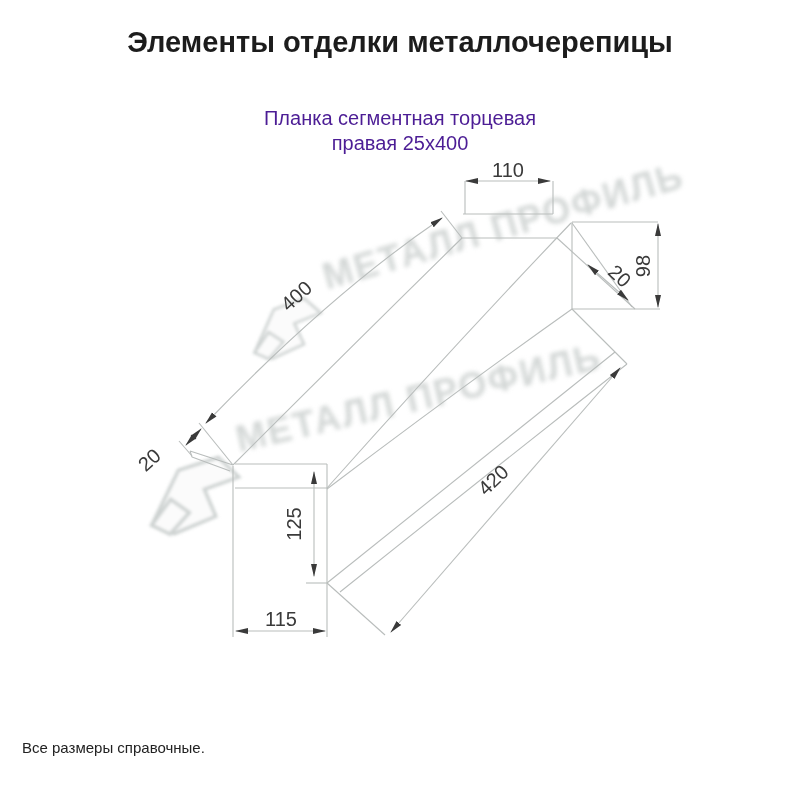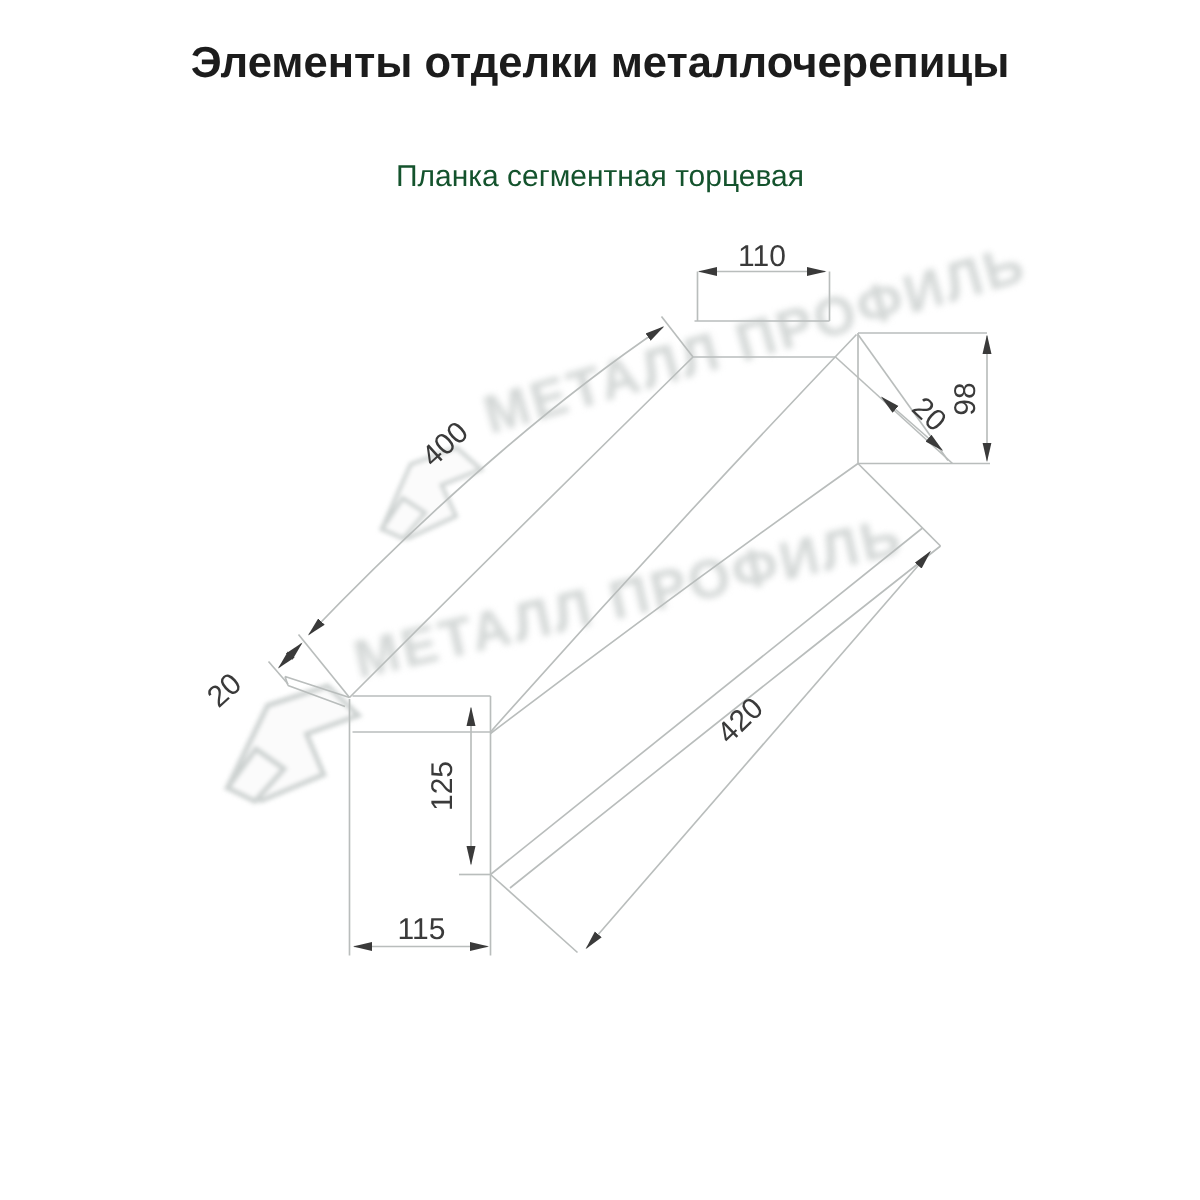--- a/index.html
+++ b/index.html
@@ -6,21 +6,21 @@
   body{
     width:800px;height:800px;background:#ffffff;position:relative;overflow:hidden;
     font-family:"Liberation Sans", sans-serif;
   }
   .title{
     position:absolute;left:0;top:26px;width:800px;text-align:center;
     font-size:29px;font-weight:bold;color:#1c1c1c;letter-spacing:0px;
   }
   .subtitle{
     position:absolute;left:0;top:106px;width:800px;text-align:center;
-    font-size:20px;color:#14532d;line-height:25px;
+    font-size:20px;color:#4c1d95;line-height:25px;
   }
   .footer{
     position:absolute;left:22px;top:737px;width:560px;
     font-size:15px;color:#222;line-height:22px;
   }
   .wm{
     position:absolute;color:#d3d7d6;font-weight:bold;white-space:nowrap;
     filter:blur(2px);letter-spacing:2px;font-size:36px;
   }
   .wm1{left:318px;top:258px;transform:rotate(-16deg);transform-origin:left top;}
@@ -104,16 +104,18 @@
     <text transform="translate(154,465) rotate(-42)">20</text>
     <text transform="translate(498,485) rotate(-44)">420</text>
     <text transform="translate(301,524) rotate(-90)">125</text>
     <text x="281" y="626">115</text>
   </g>
 </svg>
 
 <div class="title">Элементы отделки металлочерепицы</div>
 <div class="subtitle">
   <div>Планка сегментная торцевая</div>
+  <div>правая 25х400</div>
 </div>
 
 <div class="footer">
+  <div>Все размеры справочные.</div>
 </div>
 
 </body></html>

